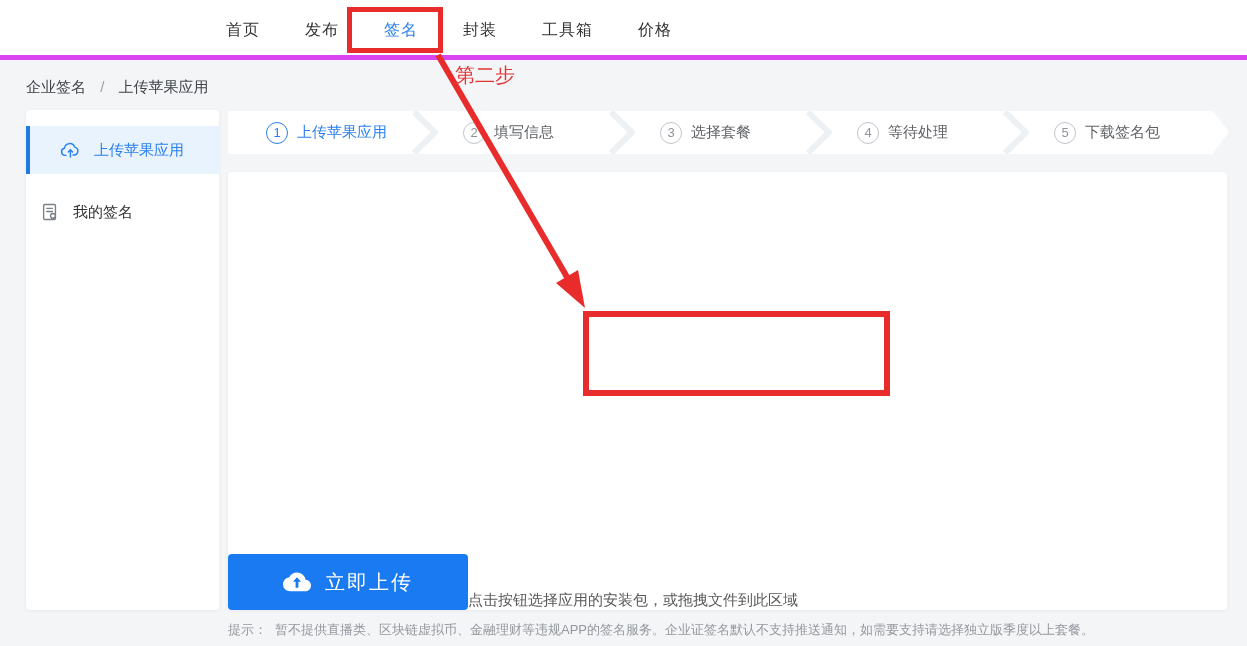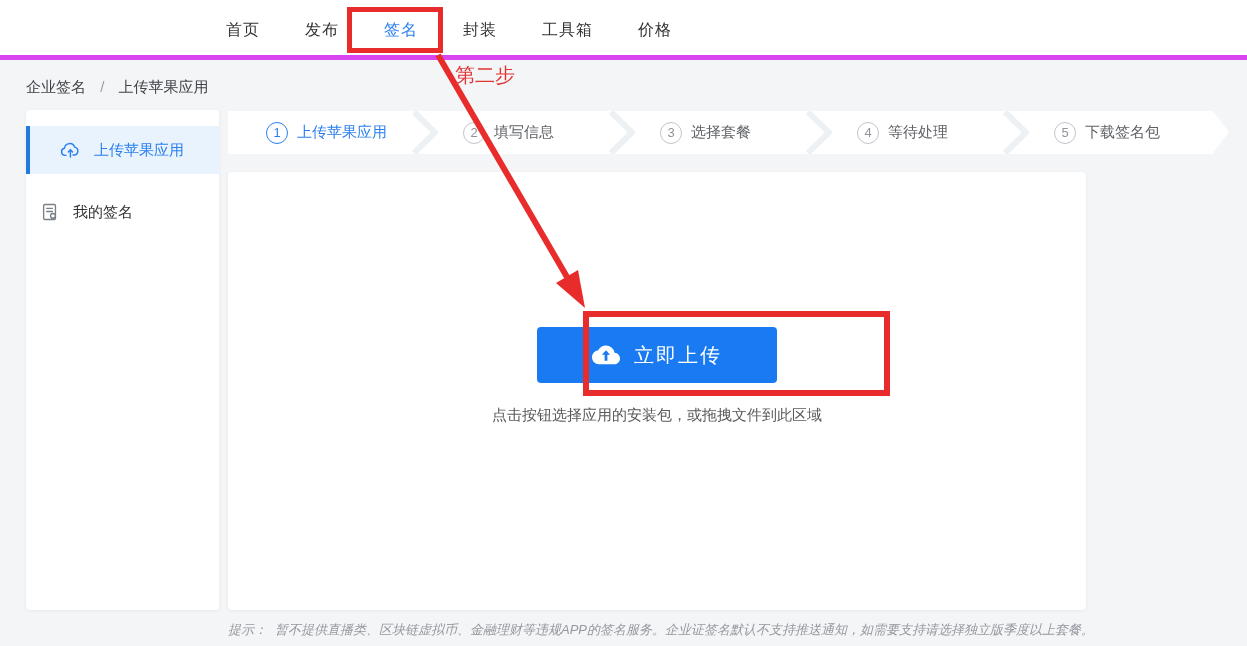--- a/index.html
+++ b/index.html
@@ -43,33 +43,33 @@
     border-left:16px solid #fff; }
   .step { width:197px; display:flex; align-items:center; gap:9px; padding-left:38px; position:relative; }
   .step-circle { width:22px; height:22px; border-radius:50%; border:1px solid #c0c4cc;
     color:#909399; font-size:13px; display:flex; align-items:center; justify-content:center; flex:none; }
   .step-label { font-size:15px; color:#606266; white-space:nowrap; }
   .step.active .step-circle { border-color:#2a7ff0; color:#2a7ff0; }
   .step.active .step-label { color:#2a7ff0; }
   .step-sep { position:absolute; right:-13px; top:0; height:43px; z-index:1; }
 
   
-  .main-card { position:absolute; left:228px; top:172px; width:858px; height:438px;
+  .main-card { position:absolute; left:228px; top:172px; width:999px; height:438px;
     background:#fff; border-radius:4px; box-shadow:0 1px 4px rgba(0,0,0,.05); z-index:1;
-    display:flex; flex-direction:column; align-items:center; }
+    display:flex; flex-direction:row; align-items:flex-end; }
   .upload-btn { margin-top:155px; width:240px; height:56px; background:#1a7af2; border:none;
     border-radius:4px; color:#fff; font-size:20px; letter-spacing:2px;
     display:flex; align-items:center; justify-content:center; gap:14px; cursor:pointer;
     font-family:inherit; }
   .upload-hint1 { margin-top:23px; font-size:15px; color:#595959; }
   .upload-hint2 { margin-top:7px; font-size:15px; color:#595959; }
   .upload-hint2 .hl { color:#f04134; }
 
   
-  .footer-note { position:absolute; left:228px; top:621px; font-size:13px; color:#94989e; z-index:1;font-style:italic; }
+  .footer-note { position:absolute; left:228px; top:621px; font-size:13px; color:#94989e; z-index:1; }
   .footer-note .pfx { margin-right:8px; }
 
   
   .anno-box-tab { position:absolute; left:347px; top:7px; width:96px; height:46px;
     border:5px solid #e82c2c; z-index:5; pointer-events:none; }
   .anno-box-btn { position:absolute; left:583px; top:311px; width:307px; height:85px;
     border:6px solid #e82c2c; z-index:5; pointer-events:none; }
   .anno-text { position:absolute; left:455px; top:62px; color:#e13535; font-size:20px; z-index:5;
     pointer-events:none;text-align:right; }
   .anno-arrow { position:absolute; left:0; top:0; width:1247px; height:646px; z-index:4;

